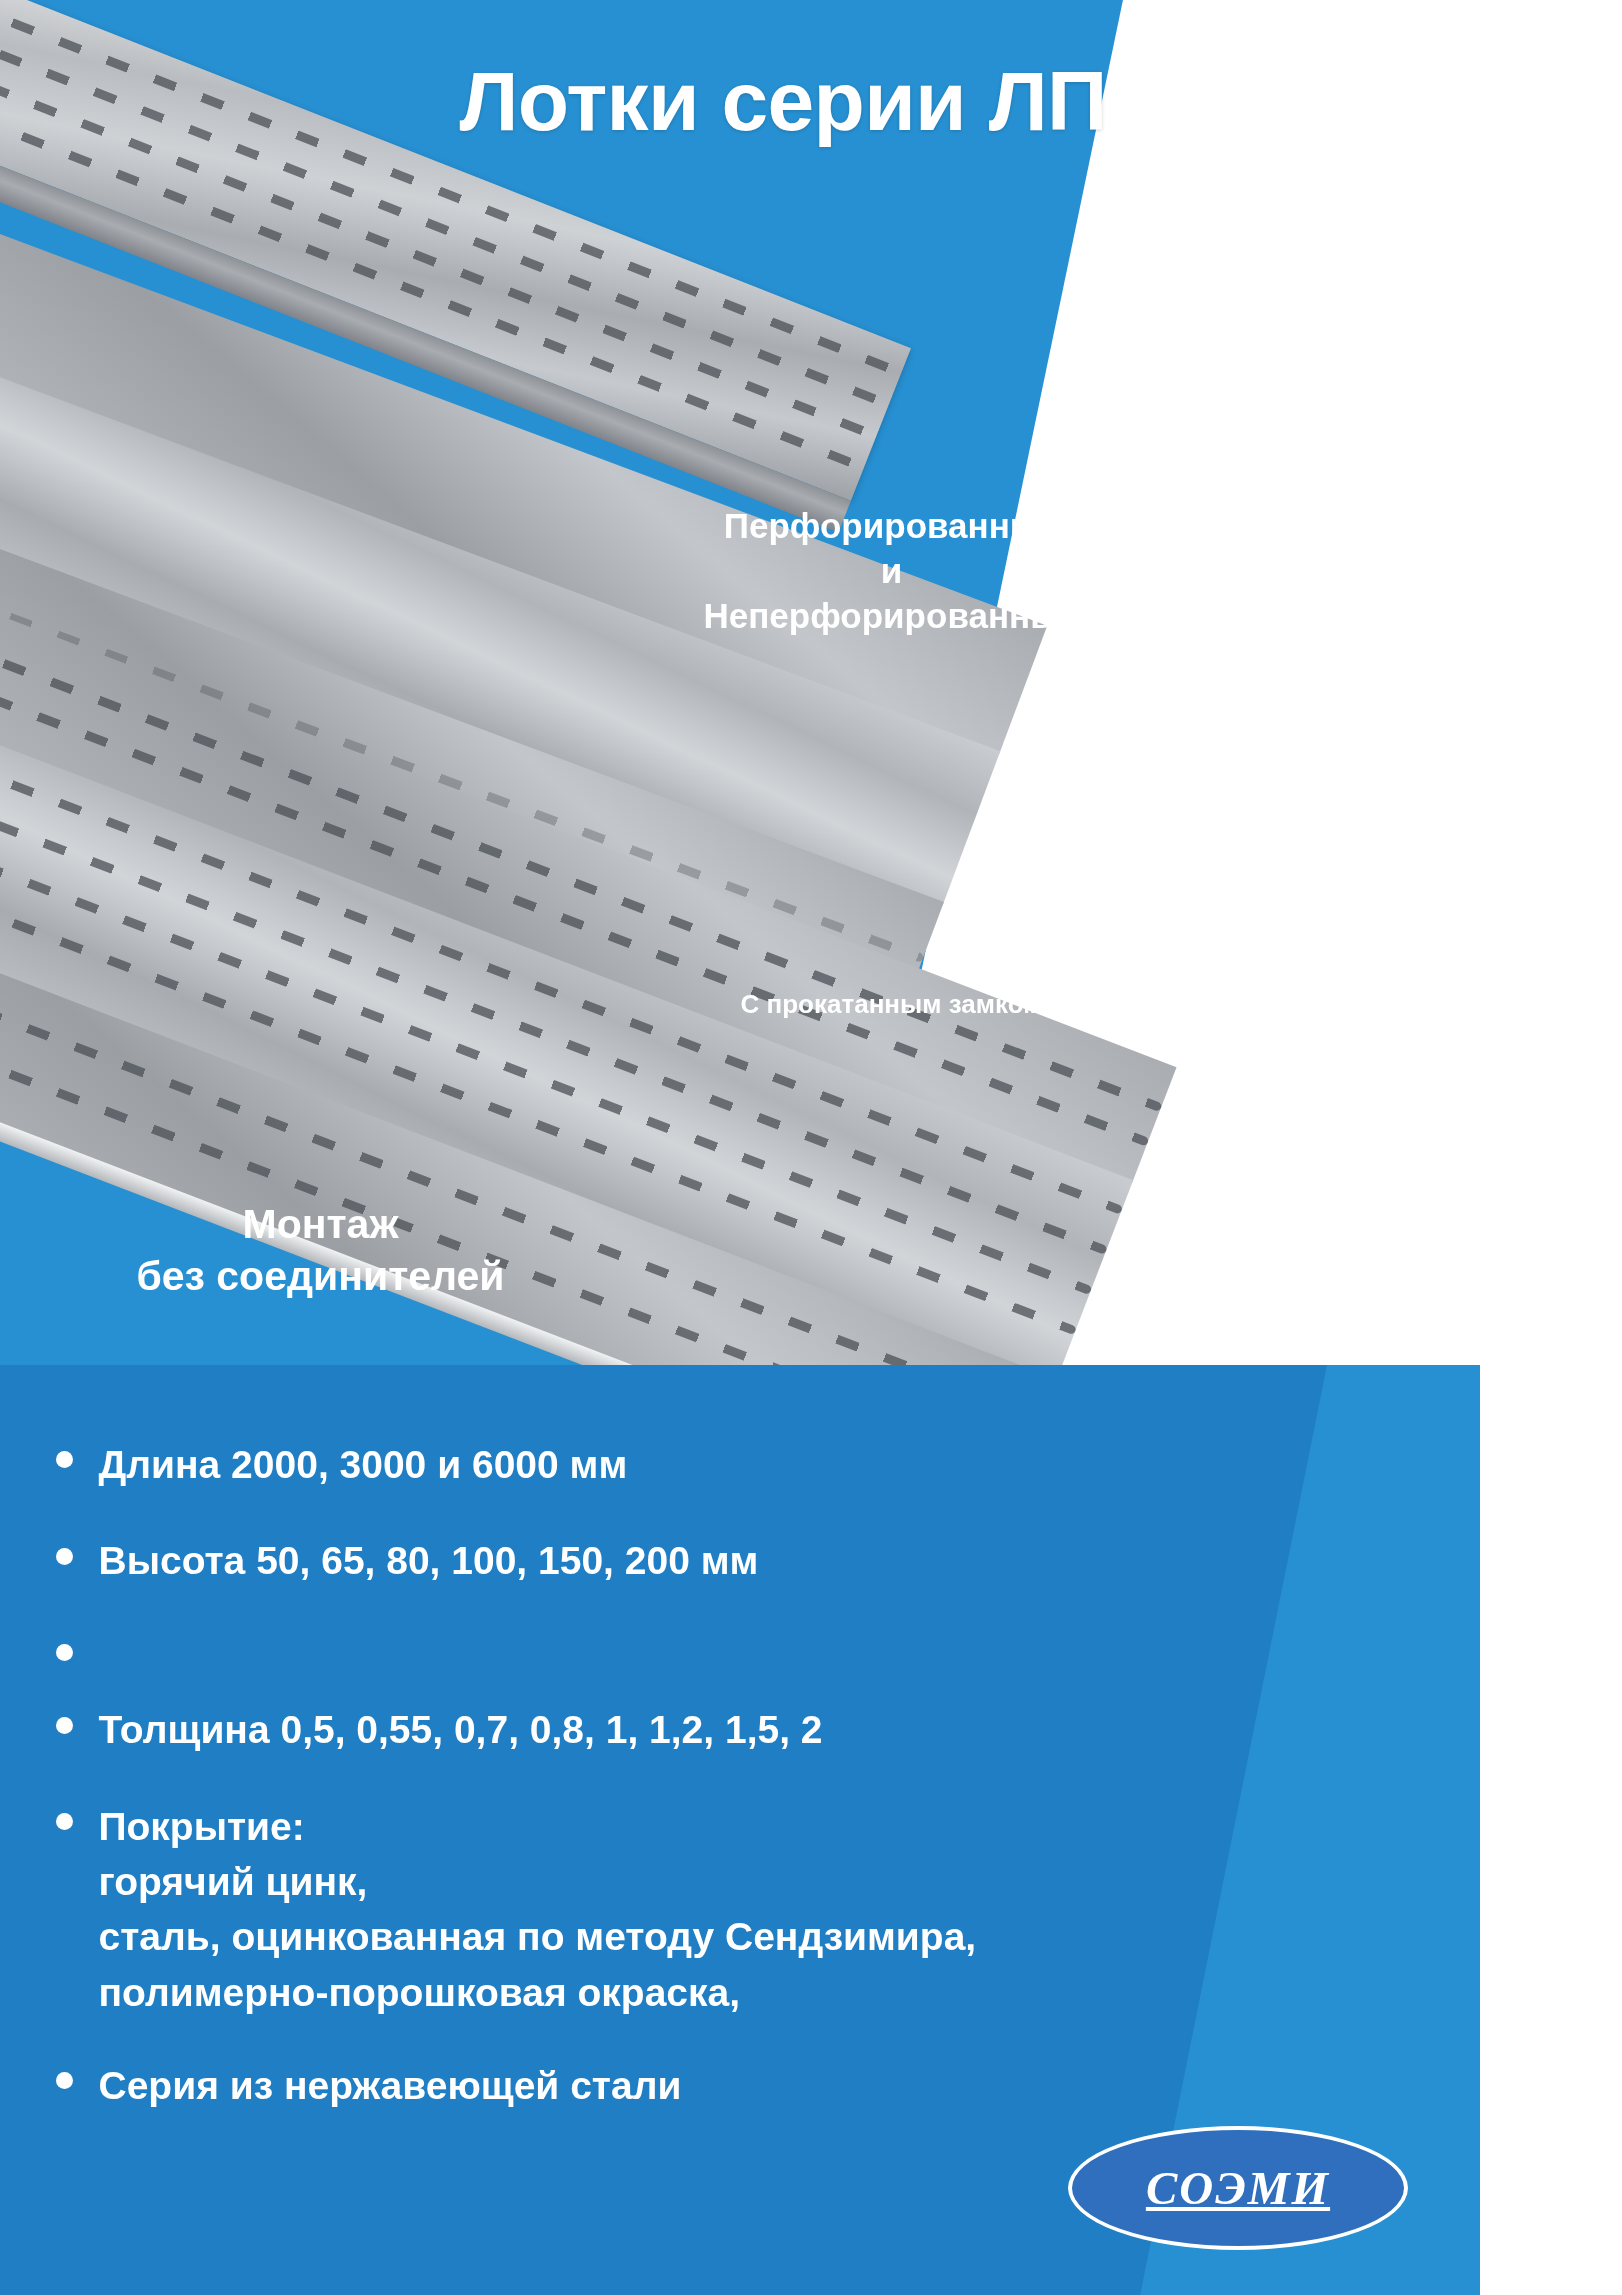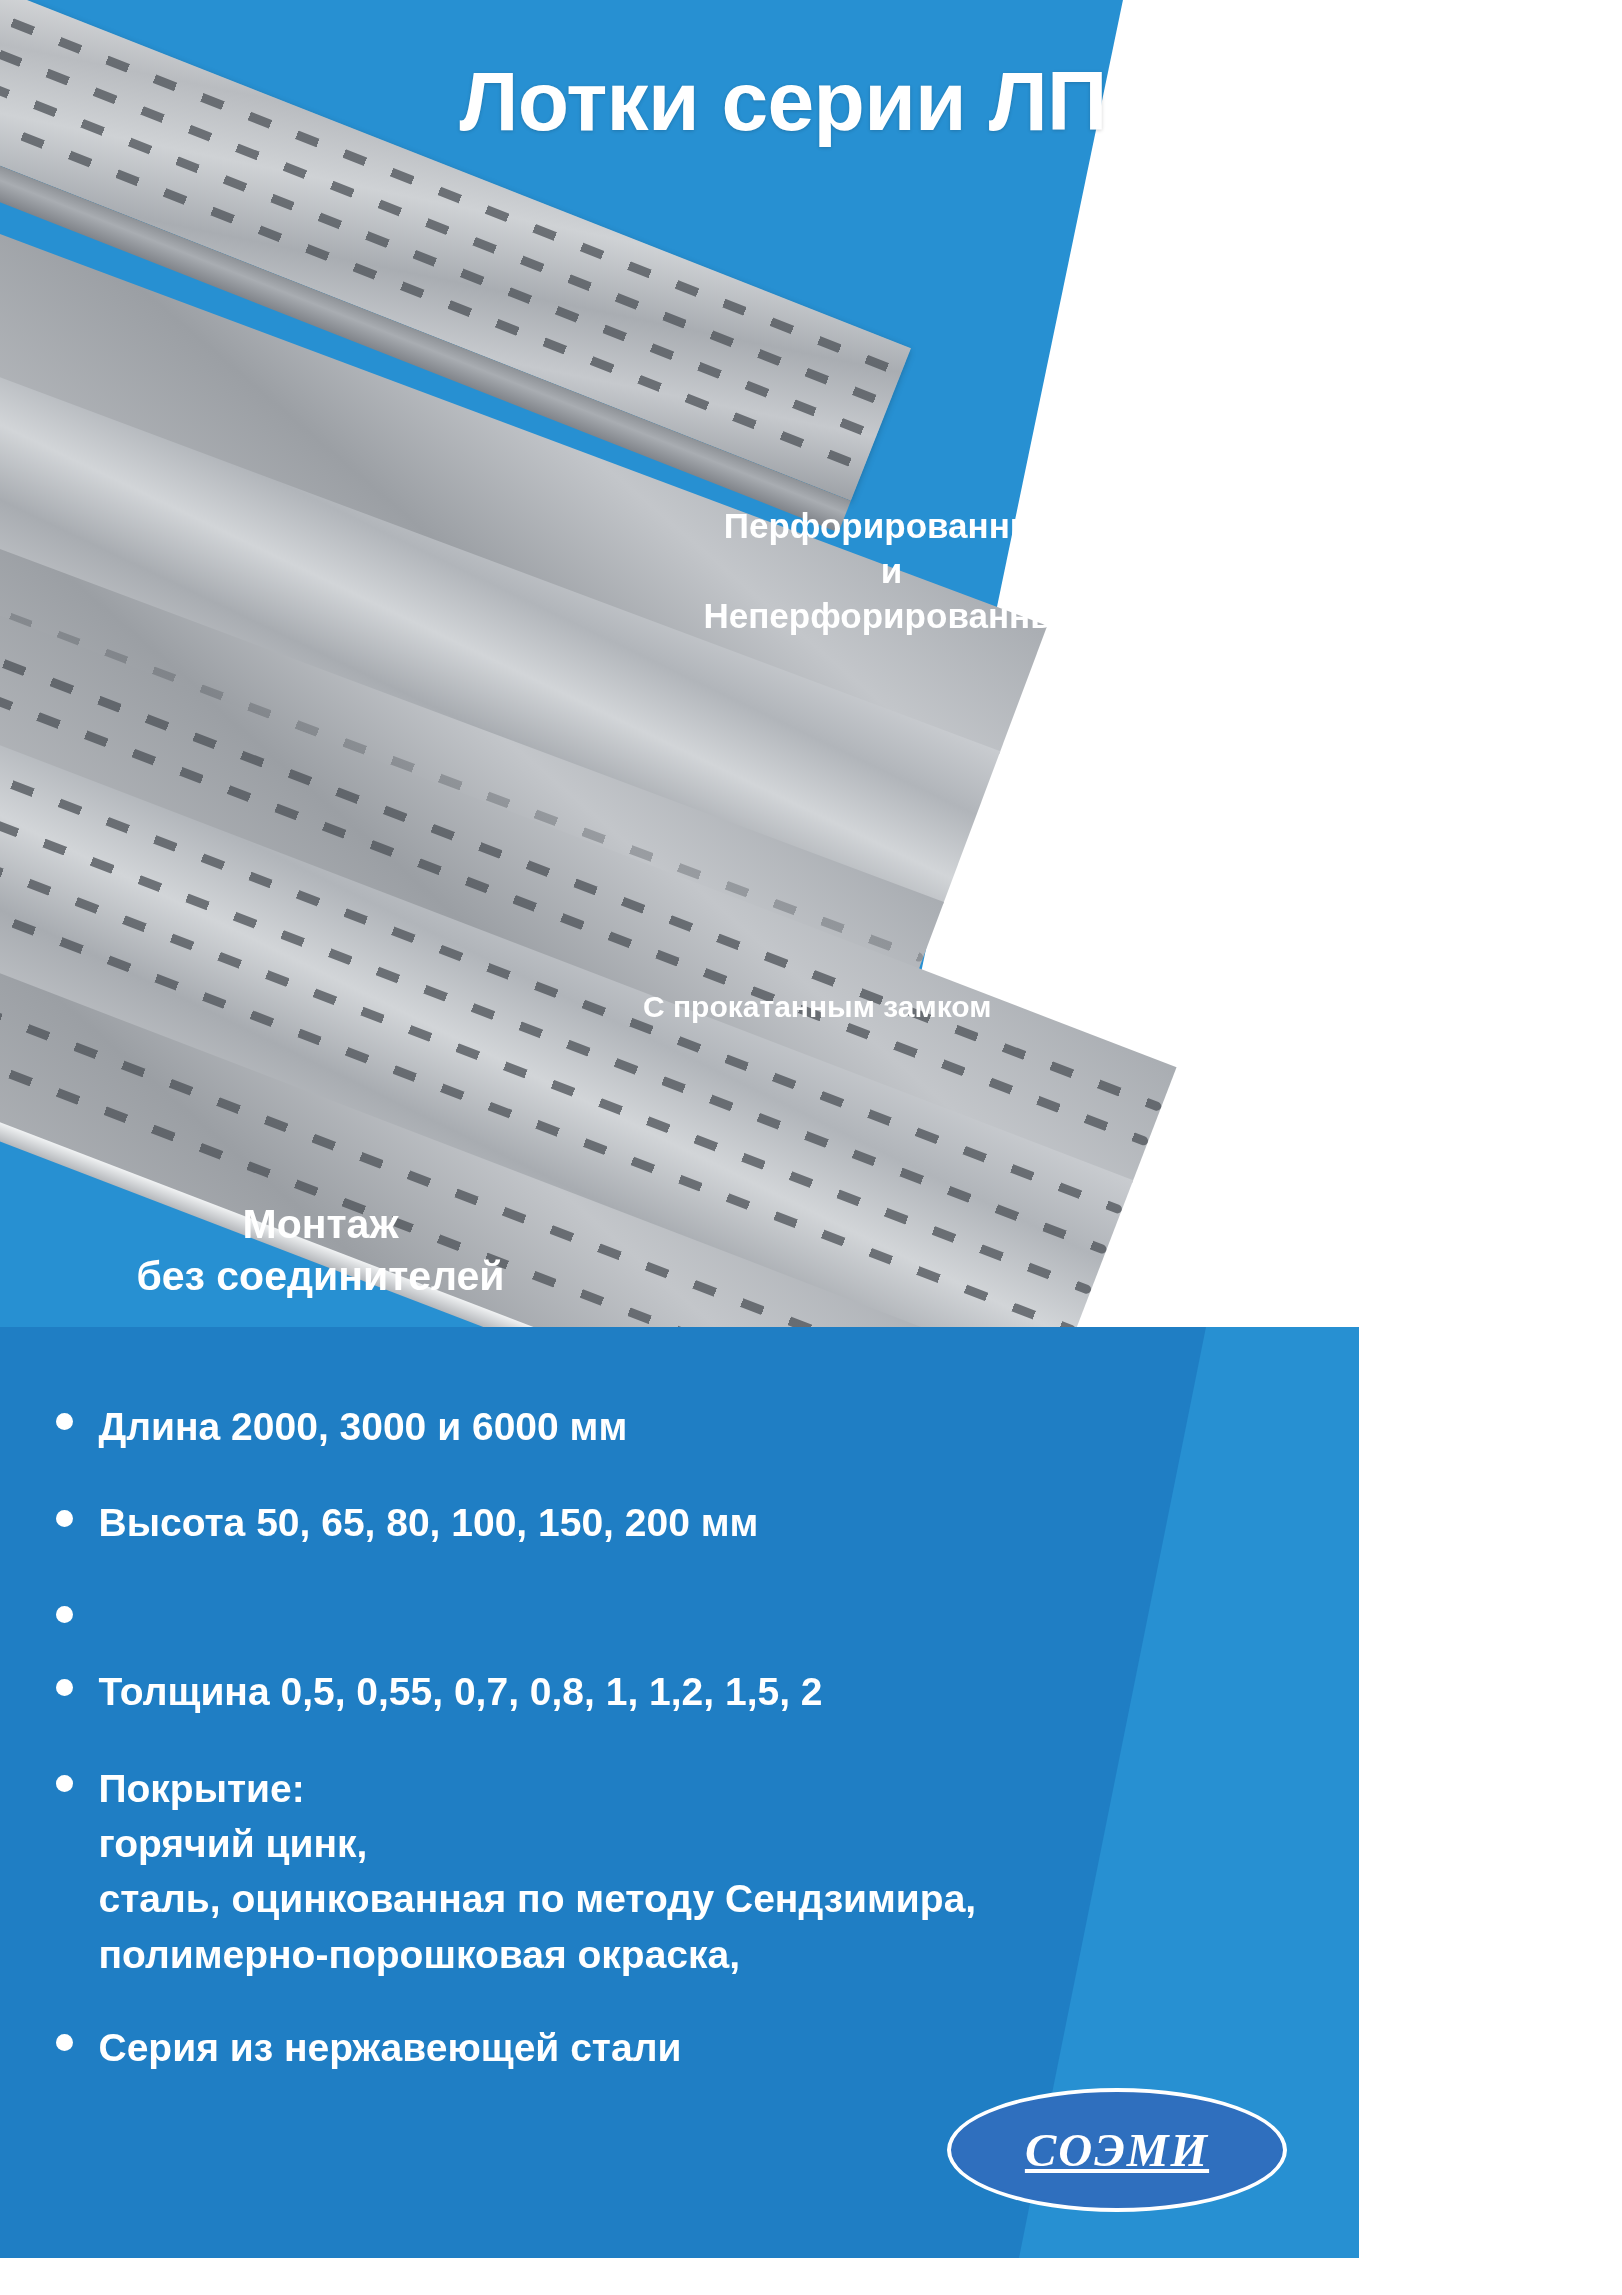--- a/index.html
+++ b/index.html
@@ -191,43 +191,44 @@
     color: #ffffff;
     font-weight: bold;
     font-size: 35px;
     line-height: 1.28;
   }
   .label-lock {
     position: absolute;
     right: 157px;
     top: 988px;
     width: 497px;
-    color: #ffffff;
-    font-weight: bold;
-    font-size: 30px;
+    text-align: center;
+    color: #ffffff;
+    font-weight: bold;
+    font-size: 26px;
     line-height: 1.28;
   }
   .label-mount {
     position: absolute;
     left: 39px;
     top: 1198px;
     width: 563px;
     text-align: center;
     color: #ffffff;
     font-weight: bold;
     font-size: 41px;
     line-height: 1.28;
   }
 
   
   .specs {
     position: absolute;
     left: 0;
-    top: 1327px;
-    width: 1359px;
+    top: 1365px;
+    width: 1480px;
     height: 931px;
     background: #1f7ec4;
     overflow: hidden;
   }
   .specs-wedge {
     position: absolute;
     right: 0;
     top: 0;
     width: 340px;
     height: 931px;

